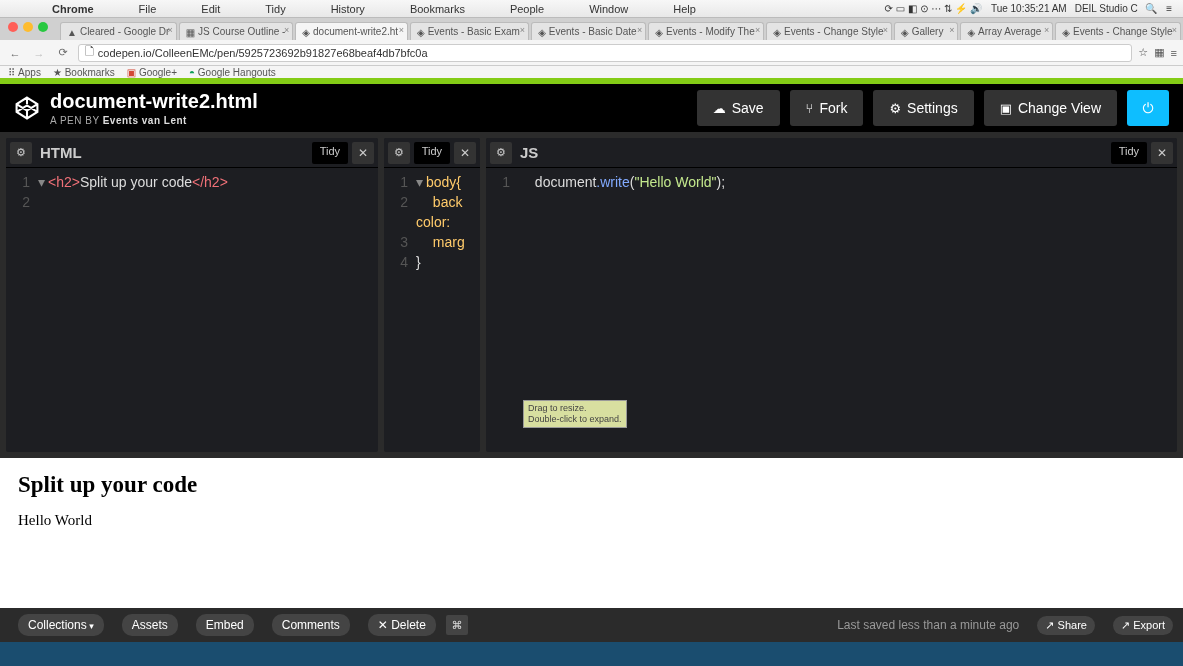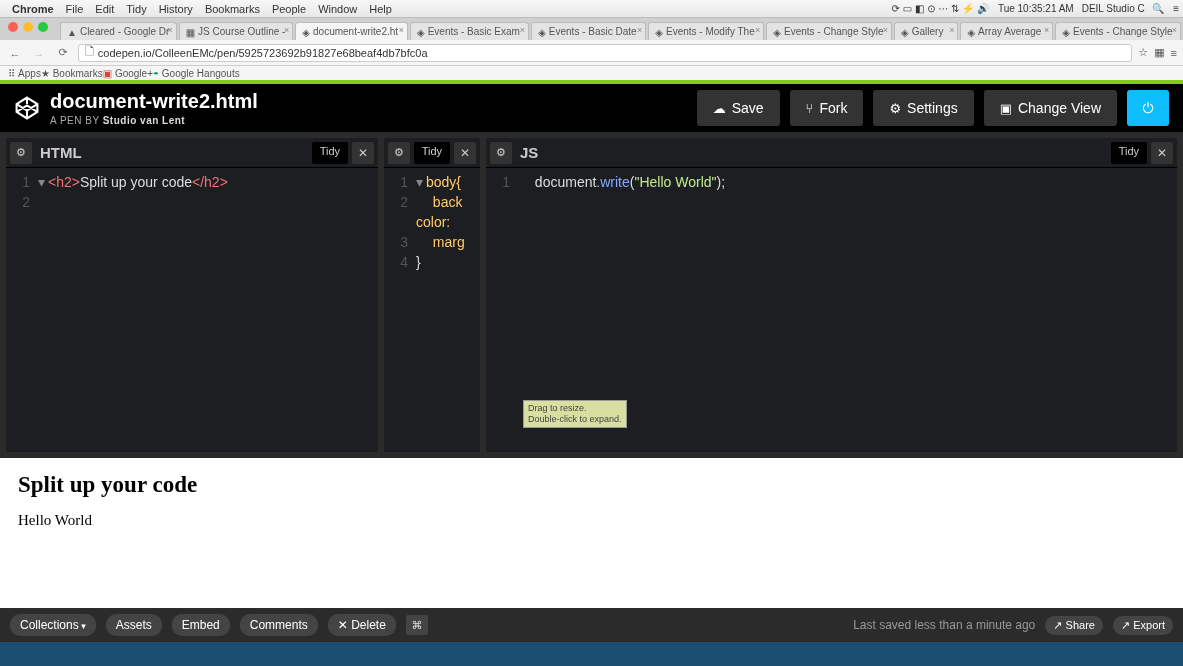--- a/index.html
+++ b/index.html
@@ -1,38 +1,38 @@
 <!DOCTYPE html>
 <html><head>
 <meta charset="utf-8">
 <style>
 * { margin: 0; padding: 0; box-sizing: border-box; font-family: -apple-system, "Helvetica Neue", Arial, sans-serif; }
 html, body { width: 1183px; height: 666px; overflow: hidden; background: #1a4d6f; }
 
 
-.mac-menubar { height: 18px; background: linear-gradient(#f7f7f7,#e8e8e8); display:flex; align-items:center; font-size:11px; color:#333; padding:0 4px; border-bottom:1px solid #bbb; }
+.mac-menubar { height: 18px; background: linear-gradient(#f7f7f7,#e8e8e8); display:flex; align-items:center; font-size:11px; color:#333; padding:0 11px; border-bottom:1px solid #bbb;gap:33px; }
 .mac-menubar .apple { margin-right:8px; }
 .mac-menubar .menu-item { margin-right:12px; }
 .mac-menubar .right { margin-left:auto; display:flex; align-items:center; gap:8px; font-size:10px; }
 .mac-menubar .right span { white-space:nowrap; }
 
 
 .browser-tabs { height: 22px; background:#d0d0d0; display:flex; align-items:flex-end; font-size:10px; color:#555; padding-left:60px; position:relative;}
 .traffic { position:absolute; left:8px; top:4px; display:flex; gap:5px;}
 .traffic span{ width:10px;height:10px;border-radius:50%; display:inline-block;}
 .tl-red{background:#ff5f57;} .tl-yel{background:#febc2e;} .tl-grn{background:#28c840;}
 .tab { background:#e4e4e4; border:1px solid #bbb; border-bottom:none; border-radius:3px 3px 0 0; padding:2px 16px 2px 6px; margin-right:2px; position:relative; max-width:130px; white-space:nowrap; overflow:hidden; text-overflow:ellipsis; height:18px; display:flex; align-items:center; gap:3px;}
 .tab.active{ background:#f5f5f5; }
 .tab .x{ position:absolute; right:3px; top:2px; font-size:9px; color:#888;}
 .fav{ width:10px;height:10px; display:inline-block; }
 
 .url-bar { height:26px; background:#f5f5f5; border-bottom:1px solid #ccc; display:flex; align-items:center; padding:0 6px; gap:6px; font-size:11px; color:#555;}
 .url-bar .navbtn{ width:18px; text-align:center; color:#666; }
 .url-input{ flex:1; background:#fff; border:1px solid #ccc; border-radius:3px; height:18px; padding:0 6px; font-size:11px; color:#333; display:flex; align-items:center; gap:4px;}
-.bookmark-bar { height:18px; background:#f5f5f5; border-bottom:4px solid #84cc16; display:flex; align-items:center; padding:0 8px; font-size:10px; color:#555;}
+.bookmark-bar { height:18px; background:#f5f5f5; border-bottom:6px solid #84cc16; display:flex; align-items:center; padding:0 8px; gap:12px; font-size:10px; color:#555;}
 
 
 .cp-header { height:48px; background:#000; display:flex; align-items:center; padding:0 14px; color:#fff;}
 .cp-logo{ width:26px;height:26px; margin-right:10px;}
 .cp-title{ font-size:20px; font-weight:bold; }
 .cp-sub{ font-size:10px; color:#aaa; letter-spacing:0.5px; margin-top:2px;}
 .cp-sub b{ color:#ddd; font-weight:600;}
 .cp-header-right{ margin-left:auto; display:flex; gap:10px; align-items:center;}
 .cp-btn{ background:#333; color:#fff; border:none; height:36px; padding:0 16px; font-size:14px; border-radius:3px; display:flex; align-items:center; gap:6px;}
 .cp-btn .ico{ font-size:13px; }
@@ -56,21 +56,21 @@
 
 .resize-tip{ position:absolute; left:523px; top:268px; background:#d8dfa0; border:1px solid #999; font-size:9px; color:#444; padding:2px 4px; line-height:11px; z-index:5;}
 
 
 .preview{ height:150px; background:#fff; padding:14px 18px; color:#000;}
 .preview h2{ font-family:"Times New Roman",serif; font-size:23px; font-weight:bold; margin-bottom:14px;}
 .preview p{ font-family:"Times New Roman",serif; font-size:15px;}
 
 
 .cp-footer{ height:34px; background:#2b2b2b; display:flex; align-items:center; padding:0 10px; gap:10px; font-size:12px; color:#ddd;}
-.fbtn{ background:#444; color:#fff; padding:4px 10px; border-radius:10px; font-size:12px;}
+.fbtn{ background:#444; color:#fff; padding:4px 10px; border-radius:10px; font-size:12px;margin-left:8px;}
 .fbtn.drop::after{ content:" ▾"; font-size:9px;}
 .saved{ margin-left:auto; color:#999; font-size:12px;}
 .fbtn.small{ font-size:11px; padding:3px 8px;}
 .key{ width:22px;height:20px; background:#444; display:flex;align-items:center;justify-content:center; border-radius:2px; font-size:11px;}
 
 .gap-bottom{height:9px;background:#1a4d6f;}
 </style>
 </head>
 <body>
 
@@ -171,21 +171,21 @@
   <span style="color:#d34836">▣ <span style="color:#555">Google+</span></span>
   <span style="color:#0f9d58">◓ <span style="color:#555">Google Hangouts</span></span>
 </div>
 
 <div class="cp-header">
   <svg class="cp-logo" viewBox="0 0 100 100">
       <path fill="none" stroke="#fff" stroke-width="8" d="M50 10 L90 35 L90 65 L50 90 L10 65 L10 35 Z M50 10 L50 35 M90 35 L50 60 L10 35 M10 65 L50 40 L90 65 M50 90 L50 60"></path>
     </svg>
   <div>
     <div class="cp-title">document-write2.html</div>
-    <div class="cp-sub"><span>A PEN BY </span><b>Studio van Lent</b></div>
+    <div class="cp-sub"><span>A PEN BY </span><b>Events van Lent</b></div>
   </div>
   <div class="cp-header-right">
     <button class="cp-btn">
         <span class="ico">☁</span>
         <span>Save</span>
       </button>
     <button class="cp-btn">
         <span class="ico">⑂</span>
         <span>Fork</span>
       </button>

